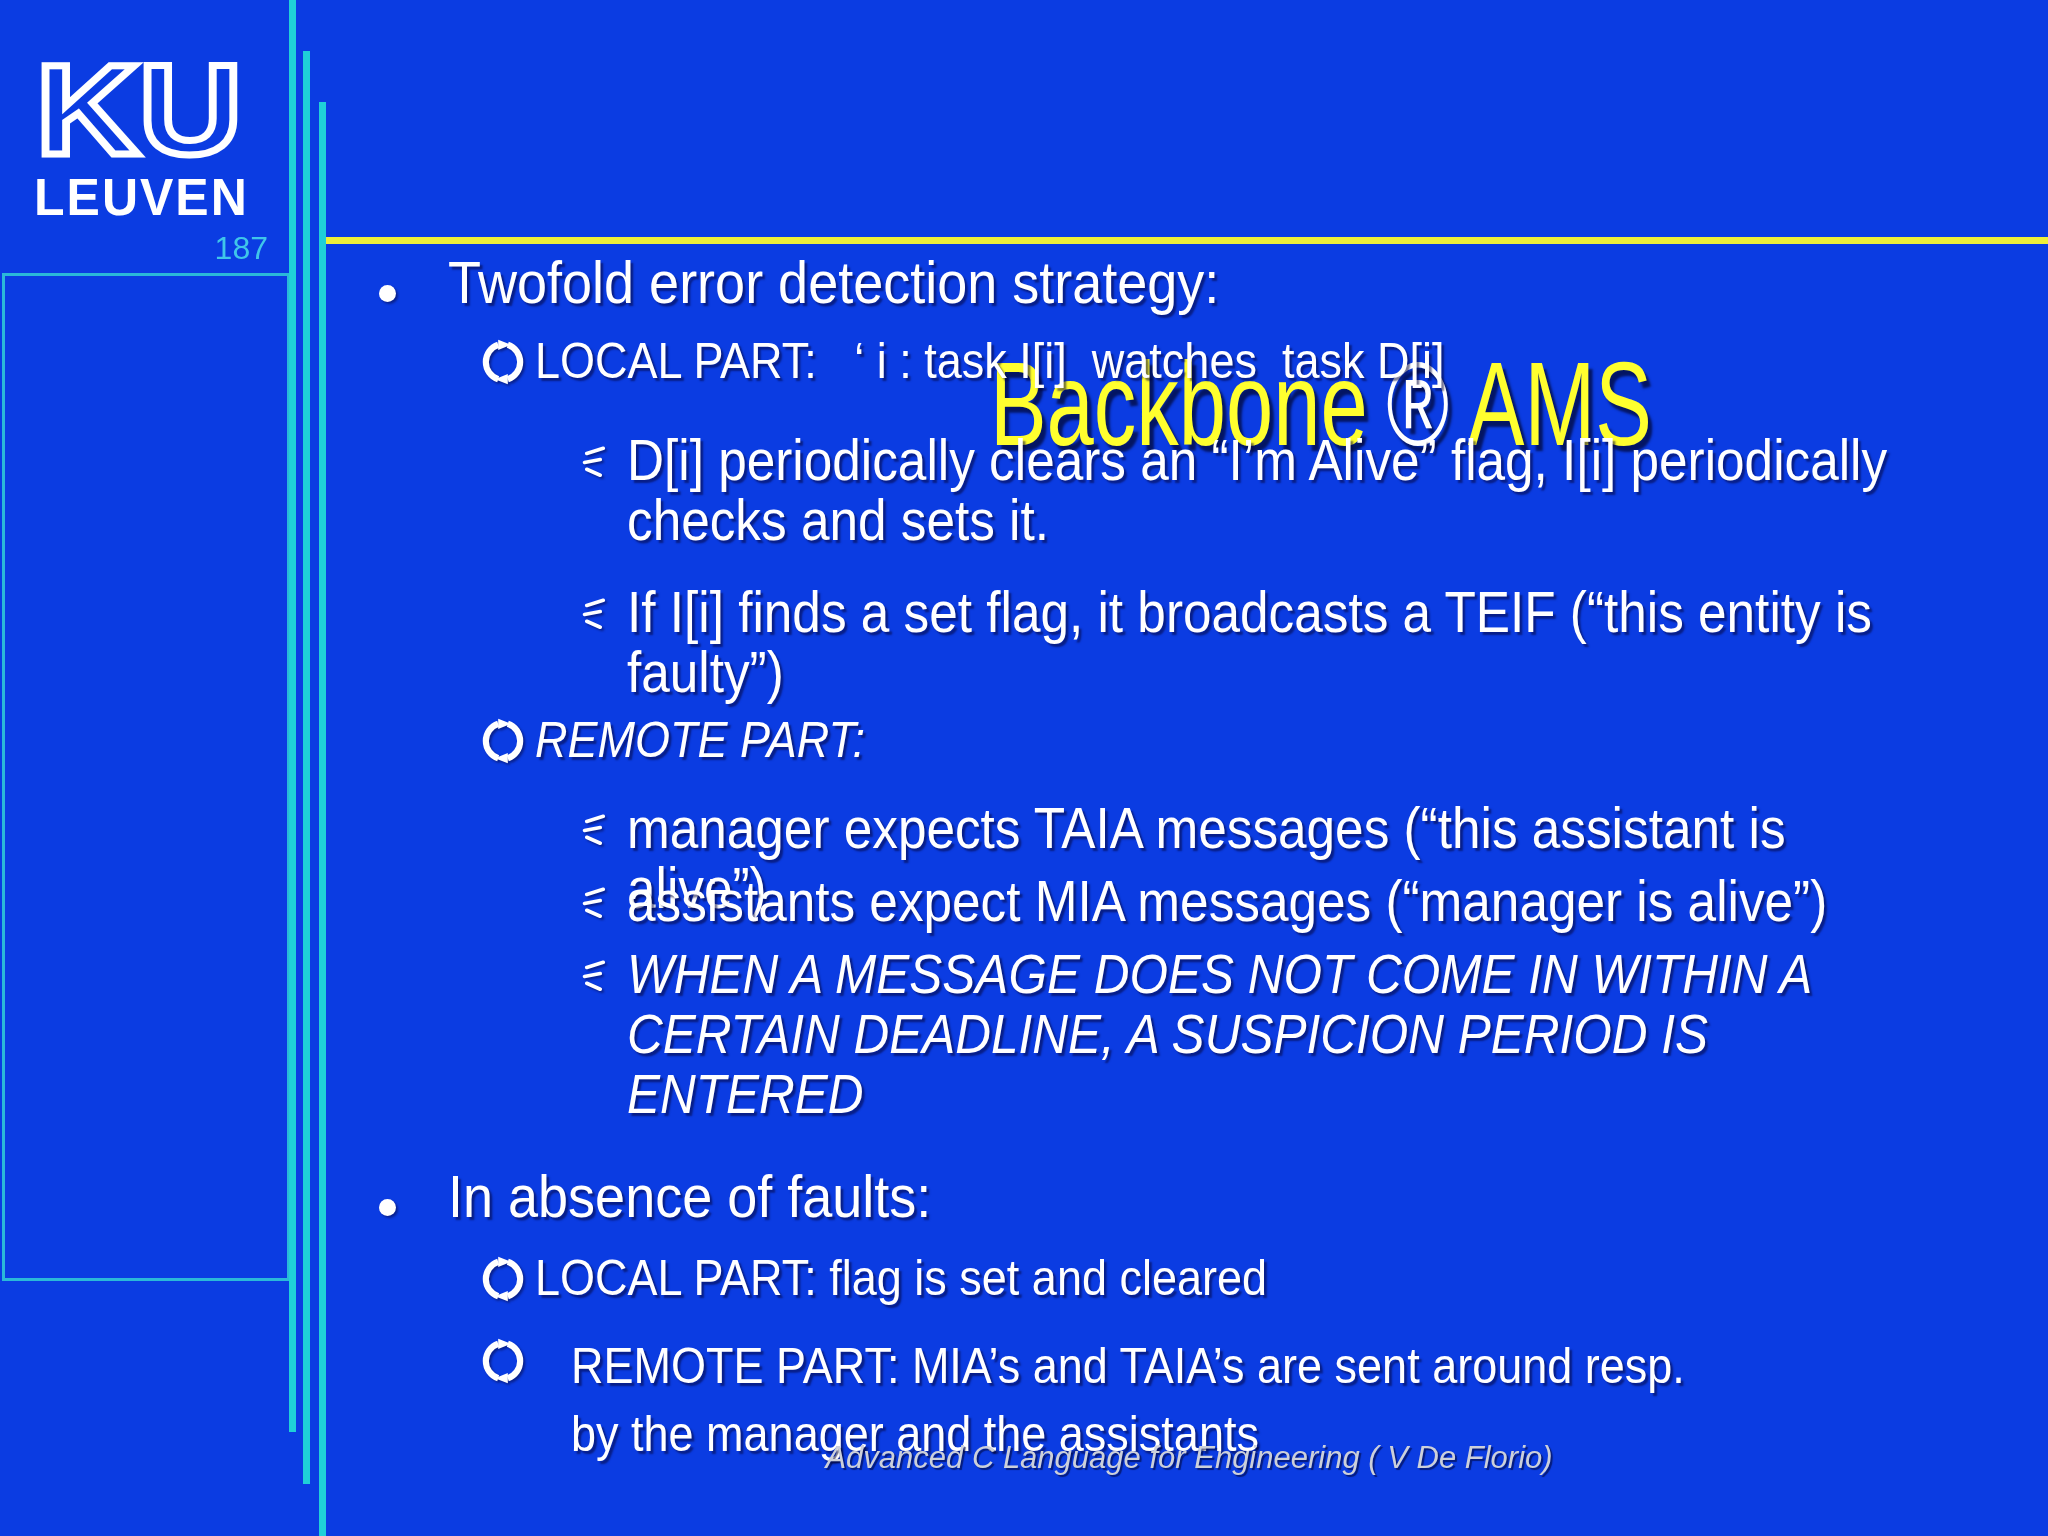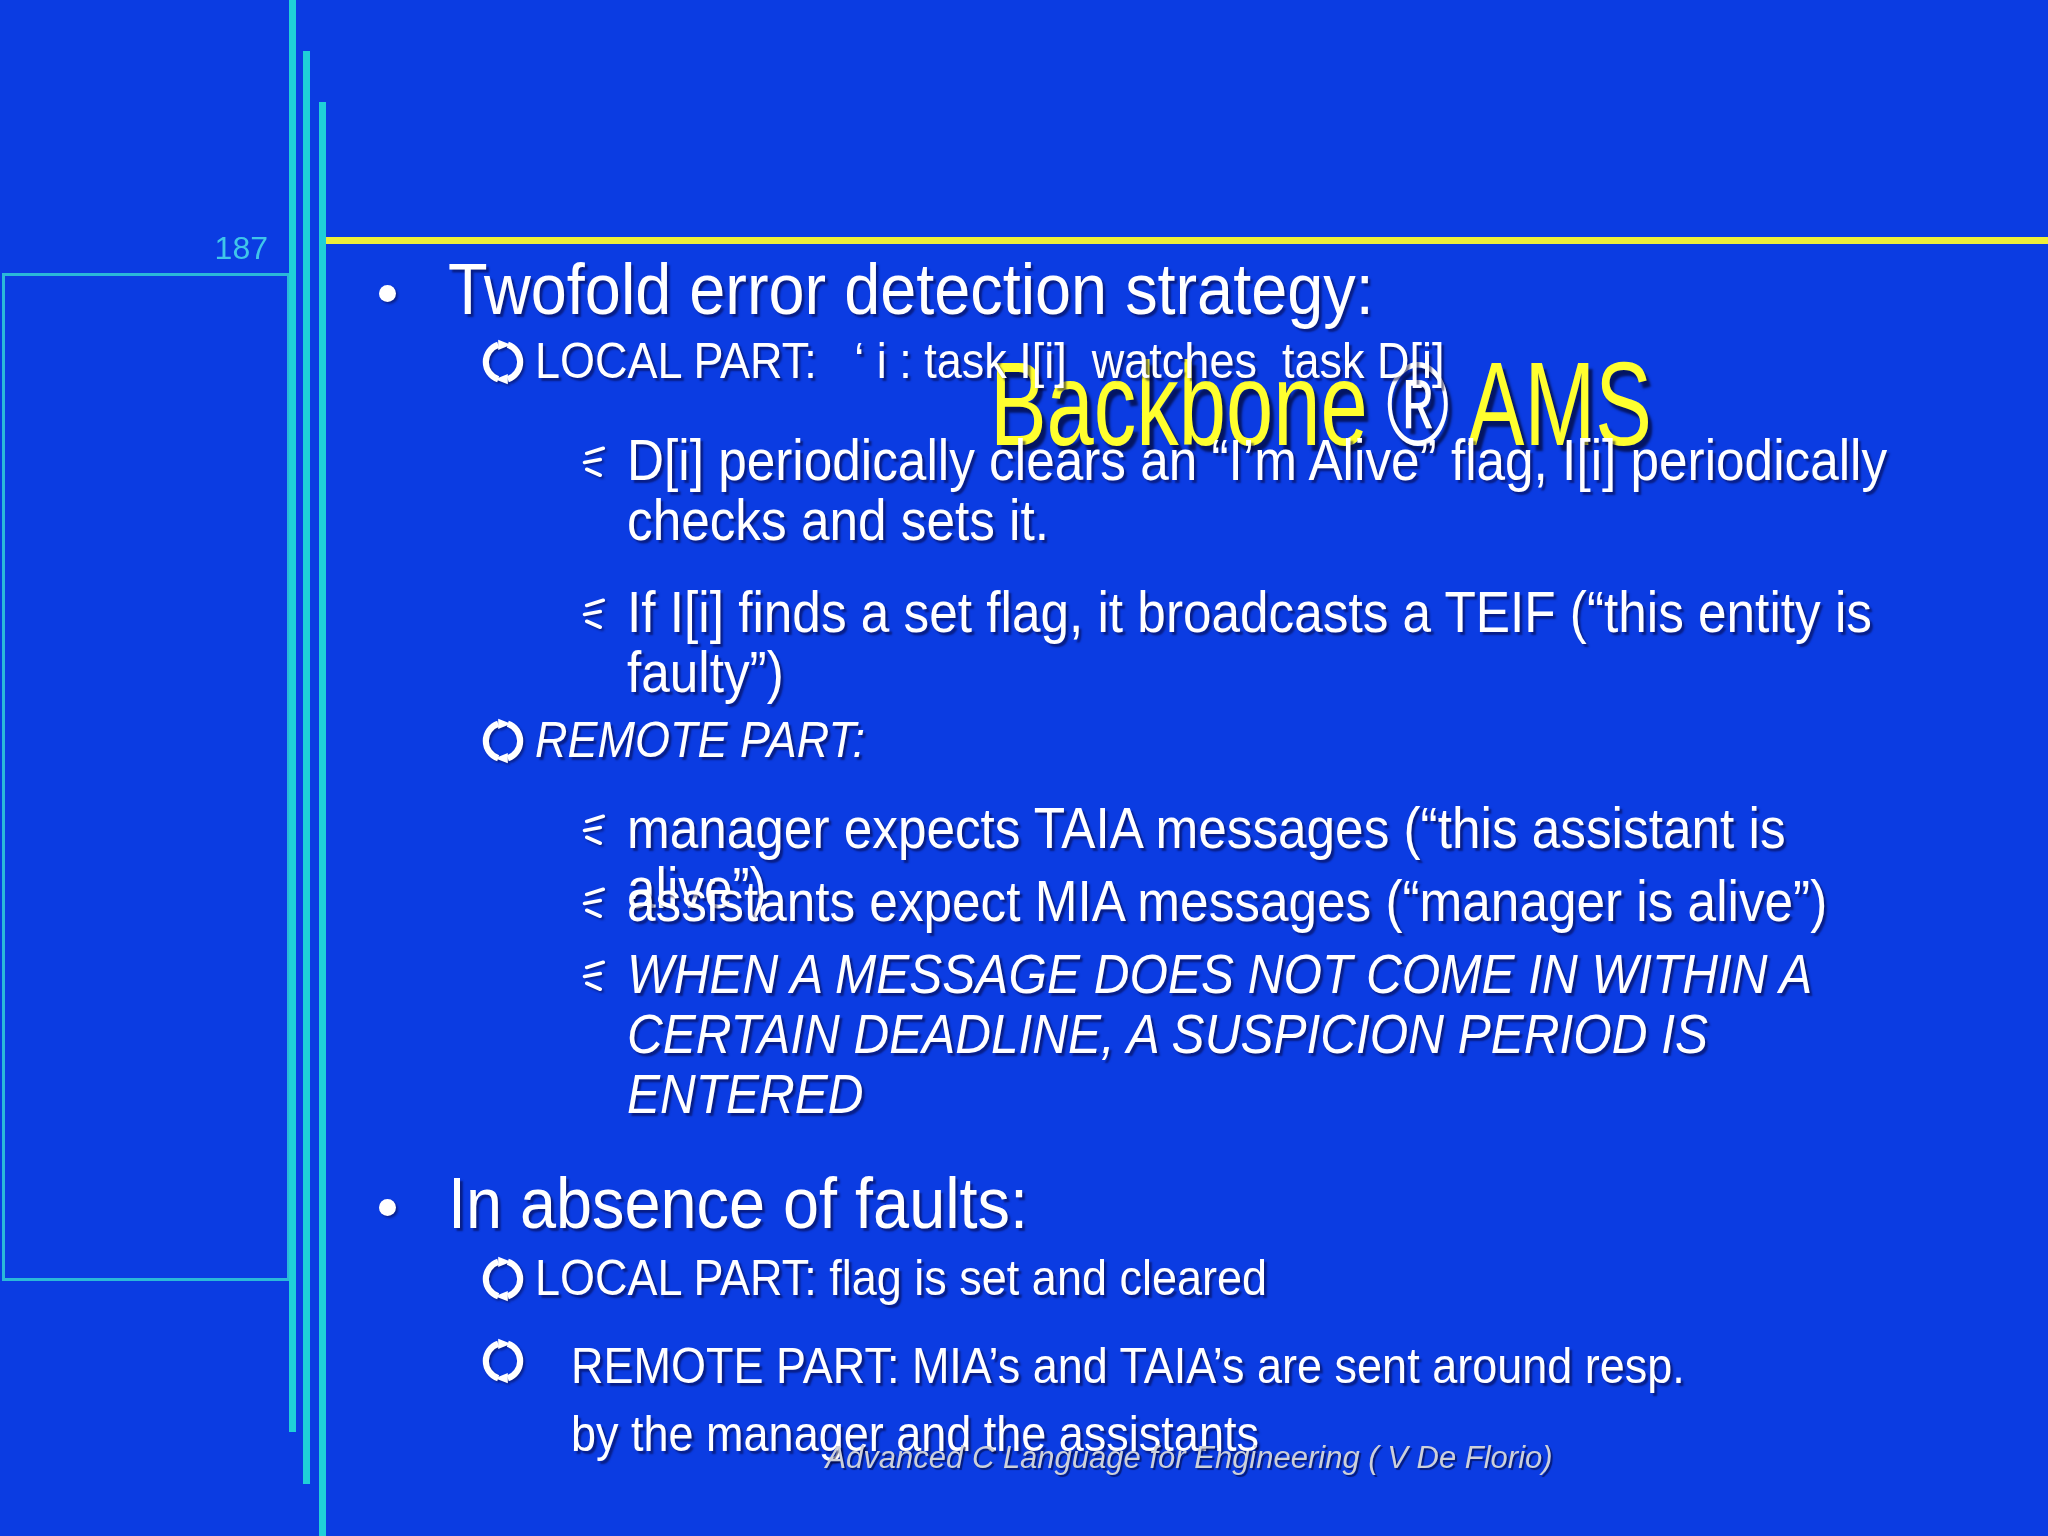--- a/index.html
+++ b/index.html
@@ -42,21 +42,21 @@
   .title .reg { color:#ffffff; margin:0 26px; }
 
   
   .row { position:absolute; display:flex; align-items:flex-start; color:#ffffff; }
   .text {
     white-space:pre-wrap; transform:scaleX(0.90); transform-origin:0 0;
     text-shadow:3px 3px 2px rgba(5,5,60,0.55);
   }
   .marker { flex:0 0 auto; filter:drop-shadow(2px 2px 1px rgba(5,5,60,0.5)); }
 
-  .lvl1 { left:377px; font-size:72px; line-height:1.12; }
+  .lvl1 { left:377px; font-size:60px; line-height:1.12; }
   .lvl1 .marker { width:71px; }
   .lvl2 { left:480px; font-size:50px; line-height:1.15; }
   .lvl2 .marker { width:55px; }
   .lvl3 { left:578px; font-size:57px; line-height:60px; }
   .lvl3 .marker { width:49px; }
   .row.italic .text { font-style:italic; font-size:55px; }
 
   .r0  { top:249px; }
   .r1  { top:333px; }
   .r2  { top:430px; }
@@ -84,20 +84,26 @@
 <body>
 
 <div class="slide">
 
   <div class="side-rect"></div>
   <div class="vline v1"></div>
   <div class="vline v2"></div>
   <div class="vline v3"></div>
   <div class="yellow-rule"></div>
 
+  <div class="logo">
+    <svg width="214" height="112" viewBox="0 0 214 112">
+      <text x="2" y="98" font-weight="bold" font-size="128" fill="none" stroke="#ffffff" stroke-width="7" stroke-linejoin="miter" textLength="206" lengthAdjust="spacingAndGlyphs">KU</text>
+    </svg>
+    <div class="leuven">LEUVEN</div>
+  </div>
 
   <div class="page-number">187</div>
 
   <div class="title">
     <span class="squeezer">
       <span>Backbone</span><span class="reg">®</span><span>AMS</span>
     </span>
   </div>
 
   <div class="row lvl1 r0">

